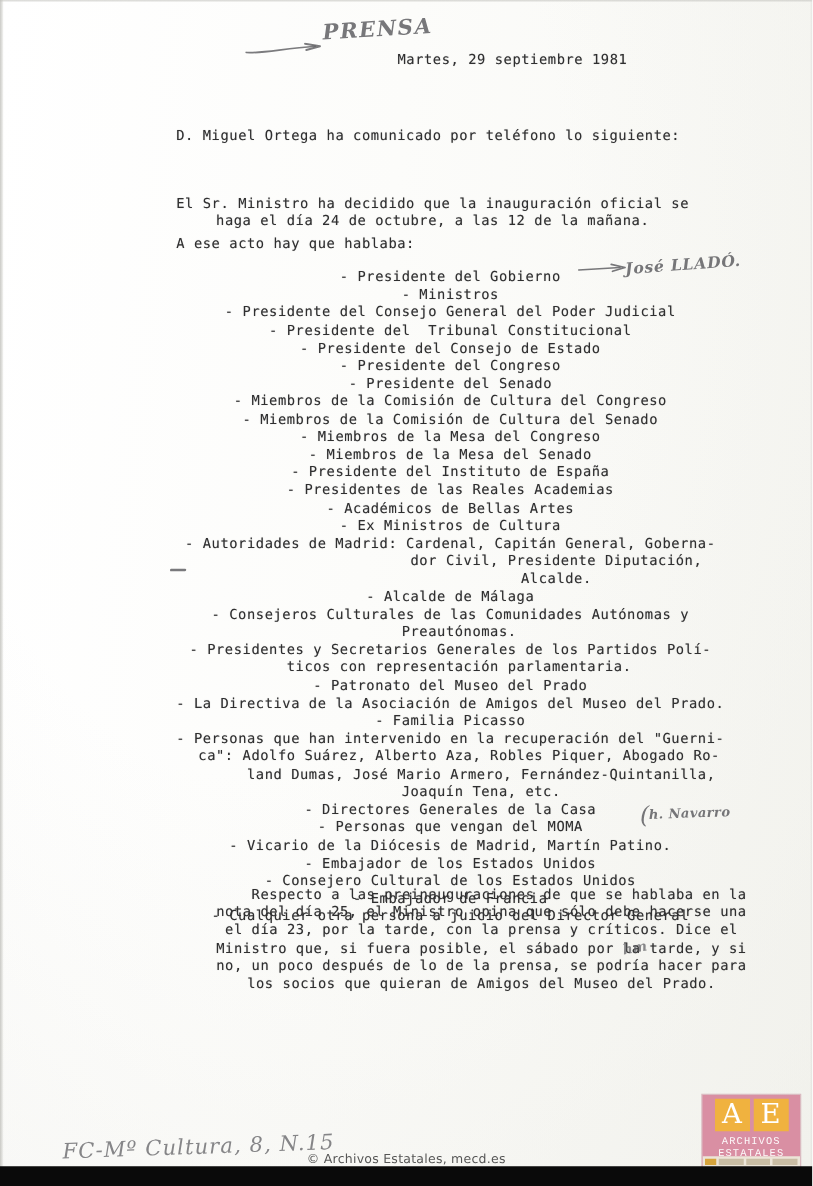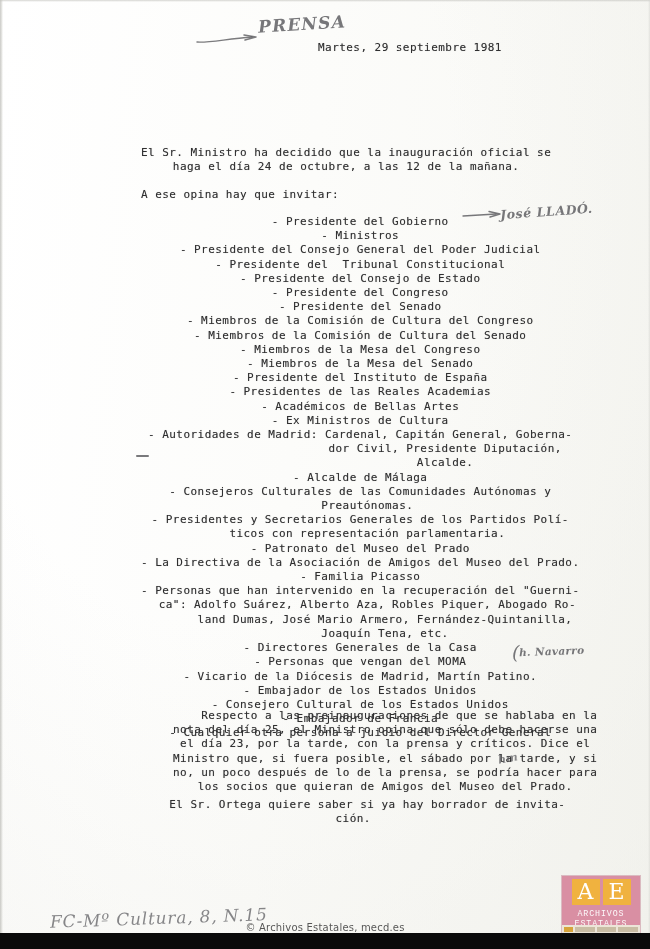--- a/index.html
+++ b/index.html
@@ -57,21 +57,21 @@
     line-height: 14.2px;
     letter-spacing: 0.45px;
     white-space: pre;
     text-shadow: 0 0 0.7px rgba(70,70,72,0.45);
     font-family: "DejaVu Sans Mono", "Liberation Mono", monospace;
     text-align: center;
   }
   .date-line { left: 318px; top: 41px; }
   .para      { left: 141px; }
   .p1  { top: 102px; }
-  .p2  { top: 146px; }
+  .p2  { top: 156px; }
   .p3  { top: 188px; }
   .list { left: 141px; top: 215px; }
   .p4  { top: 709px; left: 141px; margin-left: 32px; }
   .p5  { top: 798px; left: 141px; }
 
   
   .hand {
     position: absolute;
     color: #5a5a5e;
     font-family: "DejaVu Serif", "Liberation Serif", serif;
@@ -227,23 +227,24 @@
   <div class="edge-right"></div>
 
   <svg class="hw-arrow-prensa" viewBox="0 0 66 10">
     <path d="M1 8 C 12 9, 30 5, 56 3" stroke="#5a5a5e" stroke-width="1.4" fill="none" opacity="0.8" stroke-linecap="round"></path>
     <path d="M48 1 L 60 3 L 49 6" stroke="#5a5a5e" stroke-width="1.5" fill="none" opacity="0.8" stroke-linecap="round" stroke-linejoin="round"></path>
   </svg>
   <div class="hand hw-prensa">PRENSA</div>
 
   <div class="typed date-line">Martes, 29 septiembre 1981</div>
 
+  <div class="typed para p1">D. Miguel Ortega ha comunicado por teléfono lo siguiente:</div>
   <div class="typed para p2">El Sr. Ministro ha decidido que la inauguración oficial se
 haga el día 24 de octubre, a las 12 de la mañana.</div>
-  <div class="typed para p3">A ese opina hay que invitar:</div>
+  <div class="typed para p3">A ese acto hay que hablaba:</div>
 
   <svg class="hw-arrow-llado" viewBox="0 0 42 10">
     <path d="M1 6 L 34 4" stroke="#5a5a5e" stroke-width="1.3" fill="none" opacity="0.82" stroke-linecap="round"></path>
     <path d="M27 1.5 L 38 4 L 28 7" stroke="#5a5a5e" stroke-width="1.4" fill="none" opacity="0.82" stroke-linecap="round" stroke-linejoin="round"></path>
   </svg>
   <div class="hand hw-llado">José LLADÓ.</div>
 
   <div class="typed list">- Presidente del Gobierno
 - Ministros
 - Presidente del Consejo General del Poder Judicial
@@ -287,22 +288,20 @@
   <div class="hand hw-navarro-paren">(</div>
   <div class="hand hw-navarro">h. Navarro</div>
 
   <div class="typed p4">    Respecto a las preinauguraciones de que se hablaba en la
 nota del día 25, el Ministro opina que sólo debe hacerse una
 el día 23, por la tarde, con la prensa y críticos. Dice el
 Ministro que, si fuera posible, el sábado por la tarde, y si
 no, un poco después de lo de la prensa, se podría hacer para
 los socios que quieran de Amigos del Museo del Prado.</div>
   <div class="hand hw-caret">hm</div>
-  <div class="typed p5">    El Sr. Ortega quiere saber si ya hay borrador de invita-
-ción.</div>
 
   <div class="hand hw-bottom">FC-Mº Cultura, 8, N.15</div>
 
   <div class="logo">
     <div class="logo-ae">
       <span>A</span>
       <span>E</span>
     </div>
     <div class="logo-text">
       <div>ARCHIVOS</div>

